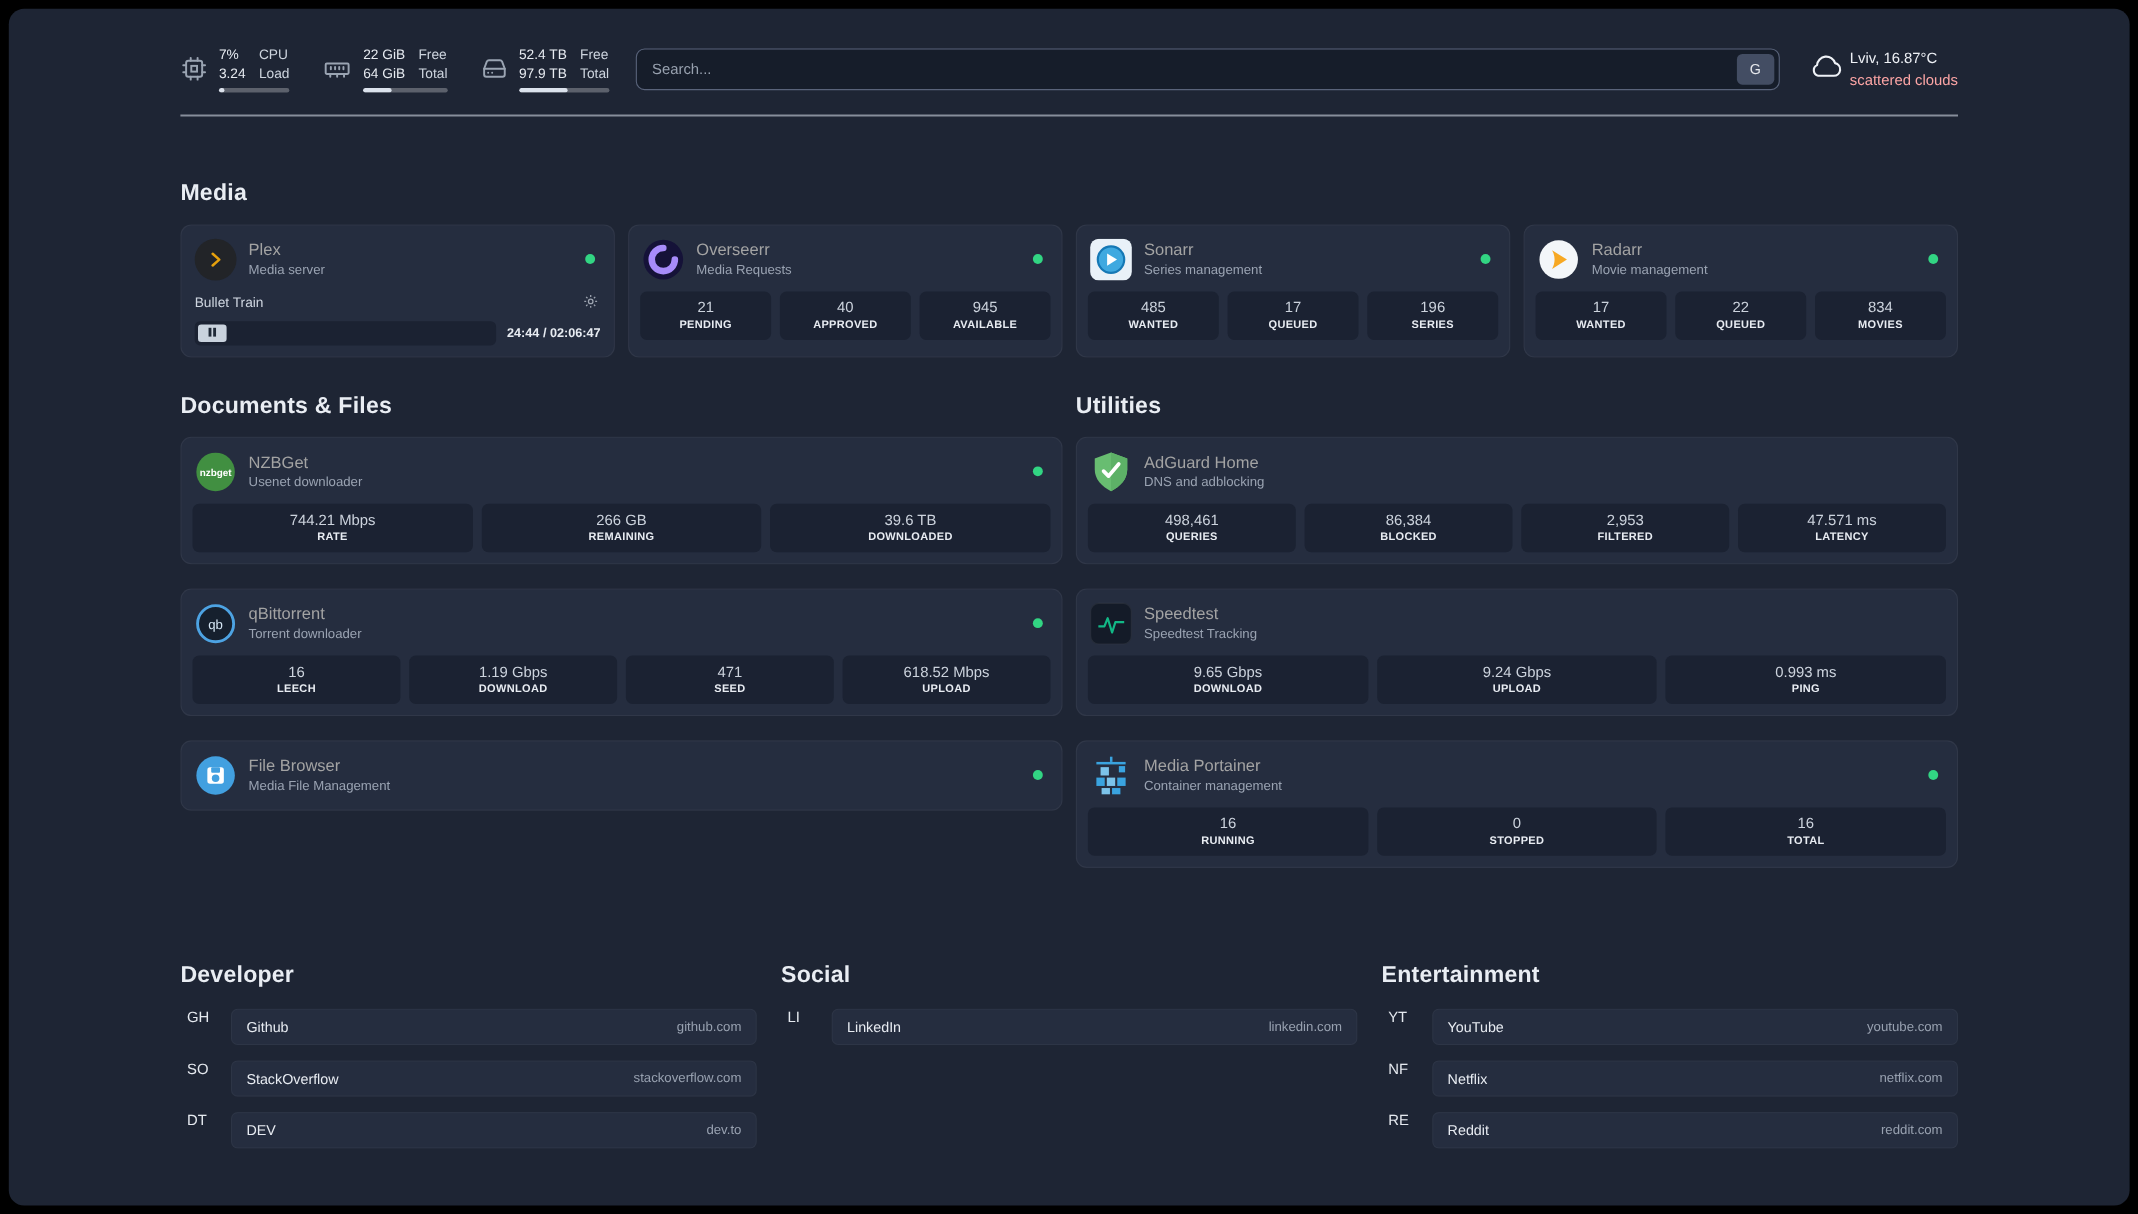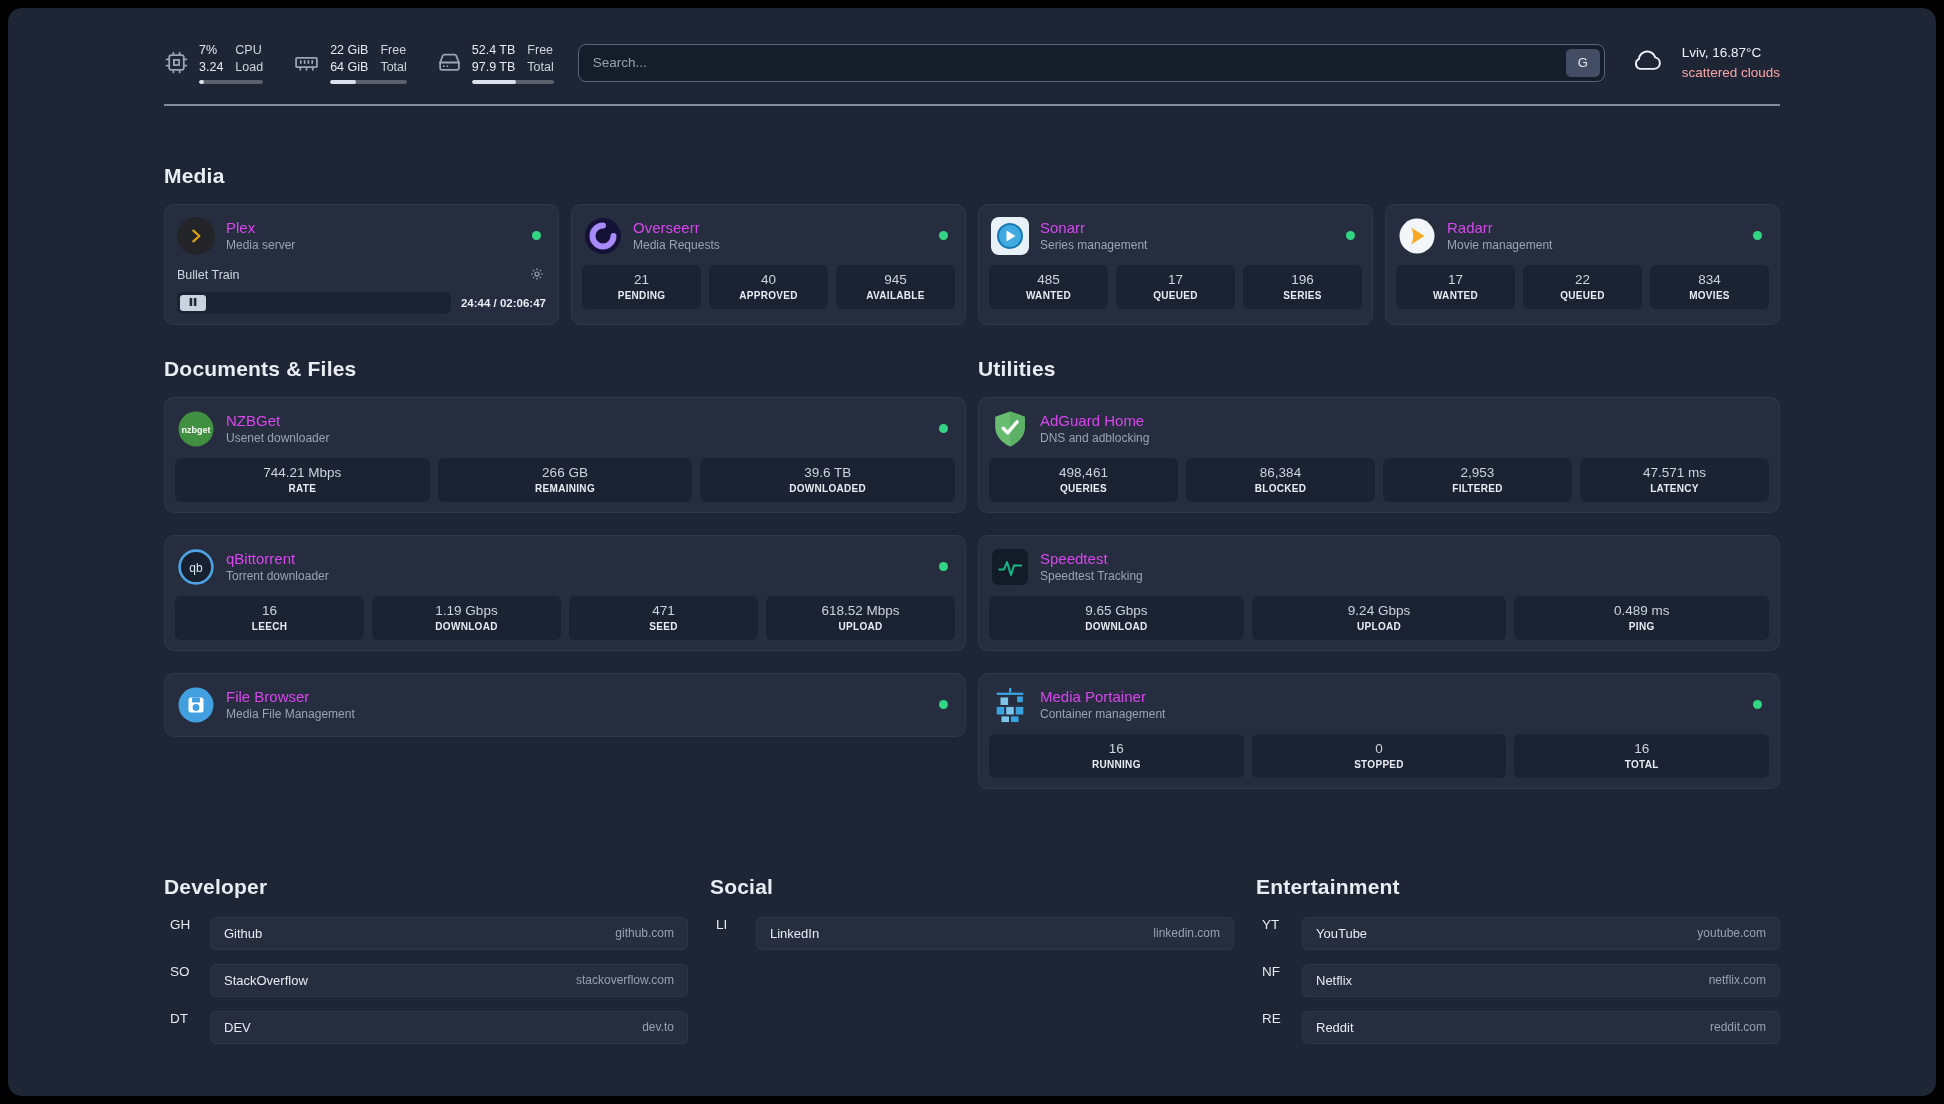--- a/index.html
+++ b/index.html
@@ -17,38 +17,38 @@
   .res-cols{display:flex;gap:12px;font-size:12.5px;line-height:1.35}
   .res-col-values{color:#e7ebf1}
   .res-col-labels{color:#cdd4de}
   .res-bar{height:4px;border-radius:2px;background:rgba(255,255,255,.28);margin-top:4px;overflow:hidden}
   .res-bar i{display:block;height:100%;background:#dbe2ec;border-radius:2px}
   .bar-cpu{width:8%}.bar-ram{width:34%}.bar-disk{width:54%}
   .search-wrap{flex:1;margin:0 24px;position:relative}
   .search-input{width:100%;height:38px;background:rgba(10,15,26,.35);border:1px solid #59637a;border-radius:8px;color:#e5e7eb;font-size:13.5px;padding:0 52px 0 14px;outline:none;font-family:inherit}
   .search-input::placeholder{color:#97a0ae}
   .search-provider{position:absolute;right:5px;top:5px;bottom:5px;width:34px;background:#434d63;border:none;border-radius:5px;color:#e5e7eb;font-size:13px;display:flex;align-items:center;justify-content:center;cursor:pointer;font-family:inherit}
-  .weather{display:flex;align-items:center;gap:17px}
+  .weather{display:flex;align-items:center;gap:4px}
   .weather-text{font-size:13.5px;line-height:1.45}
   .weather-loc{color:#eef1f6}
   .weather-cond{color:#fca5a5}
   .divider{border:none;border-top:2px solid rgba(222,229,240,.55);margin-top:20px}
 
   
   .section-title{font-size:21px;font-weight:700;color:#e9edf3;letter-spacing:.2px}
   .media-section{margin-top:58px}
   .media-row{display:grid;grid-template-columns:repeat(4,1fr);gap:12px;margin-top:16px}
   .card{background:#252d3f;border:1px solid rgba(255,255,255,.05);border-radius:10px;padding:10px;cursor:pointer}
   .card-head{display:flex;align-items:center;gap:11px;padding:2px 2px 10px}
   .card-head.no-body{padding-bottom:2px}
   .icon-tile{width:38px;height:38px;flex-shrink:0;display:flex;align-items:center;justify-content:center;border-radius:8px}
   .tile-plex{background:#222428;border-radius:50%}
   .tile-speedtest{background:#141b28;border:1px solid rgba(255,255,255,.08)}
   .card-titles{flex:1;min-width:0}
-  .card-name{font-size:15px;color:#d946ef;font-weight:500}
+  .card-name{font-size:15px;color:#a3a3a3;font-weight:500}
   .card-desc{font-size:12px;color:#9aa3b2;margin-top:2px}
   .status-dot{width:9px;height:9px;border-radius:50%;background:#32d583;flex-shrink:0;margin-right:5px}
   .stat-row{display:flex;gap:8px}
   .stat{flex:1;background:#1b2232;border-radius:6px;padding:7px 4px 8px;text-align:center}
   .stat-value{font-size:13.5px;color:#ccd3dd}
   .stat-label{font-size:10px;font-weight:700;color:#e8ecf2;margin-top:3px;letter-spacing:.3px}
 
   
   .player{padding:0 2px}
   .player-top{display:flex;align-items:center;justify-content:space-between;margin-bottom:6px}
@@ -455,21 +455,21 @@
         <div class="stat-row">
           <div class="stat">
             <div class="stat-value">9.65 Gbps</div>
             <div class="stat-label">DOWNLOAD</div>
           </div>
           <div class="stat">
             <div class="stat-value">9.24 Gbps</div>
             <div class="stat-label">UPLOAD</div>
           </div>
           <div class="stat">
-            <div class="stat-value">0.489 ms</div>
+            <div class="stat-value">0.993 ms</div>
             <div class="stat-label">PING</div>
           </div>
         </div>
       </div>
 
       <div class="card">
         <div class="card-head">
           <span class="icon-tile">
             <svg width="38" height="38" viewBox="0 0 40 40" fill="#3aa3df">
                   <rect x="19" y="2" width="2.4" height="5"></rect>

